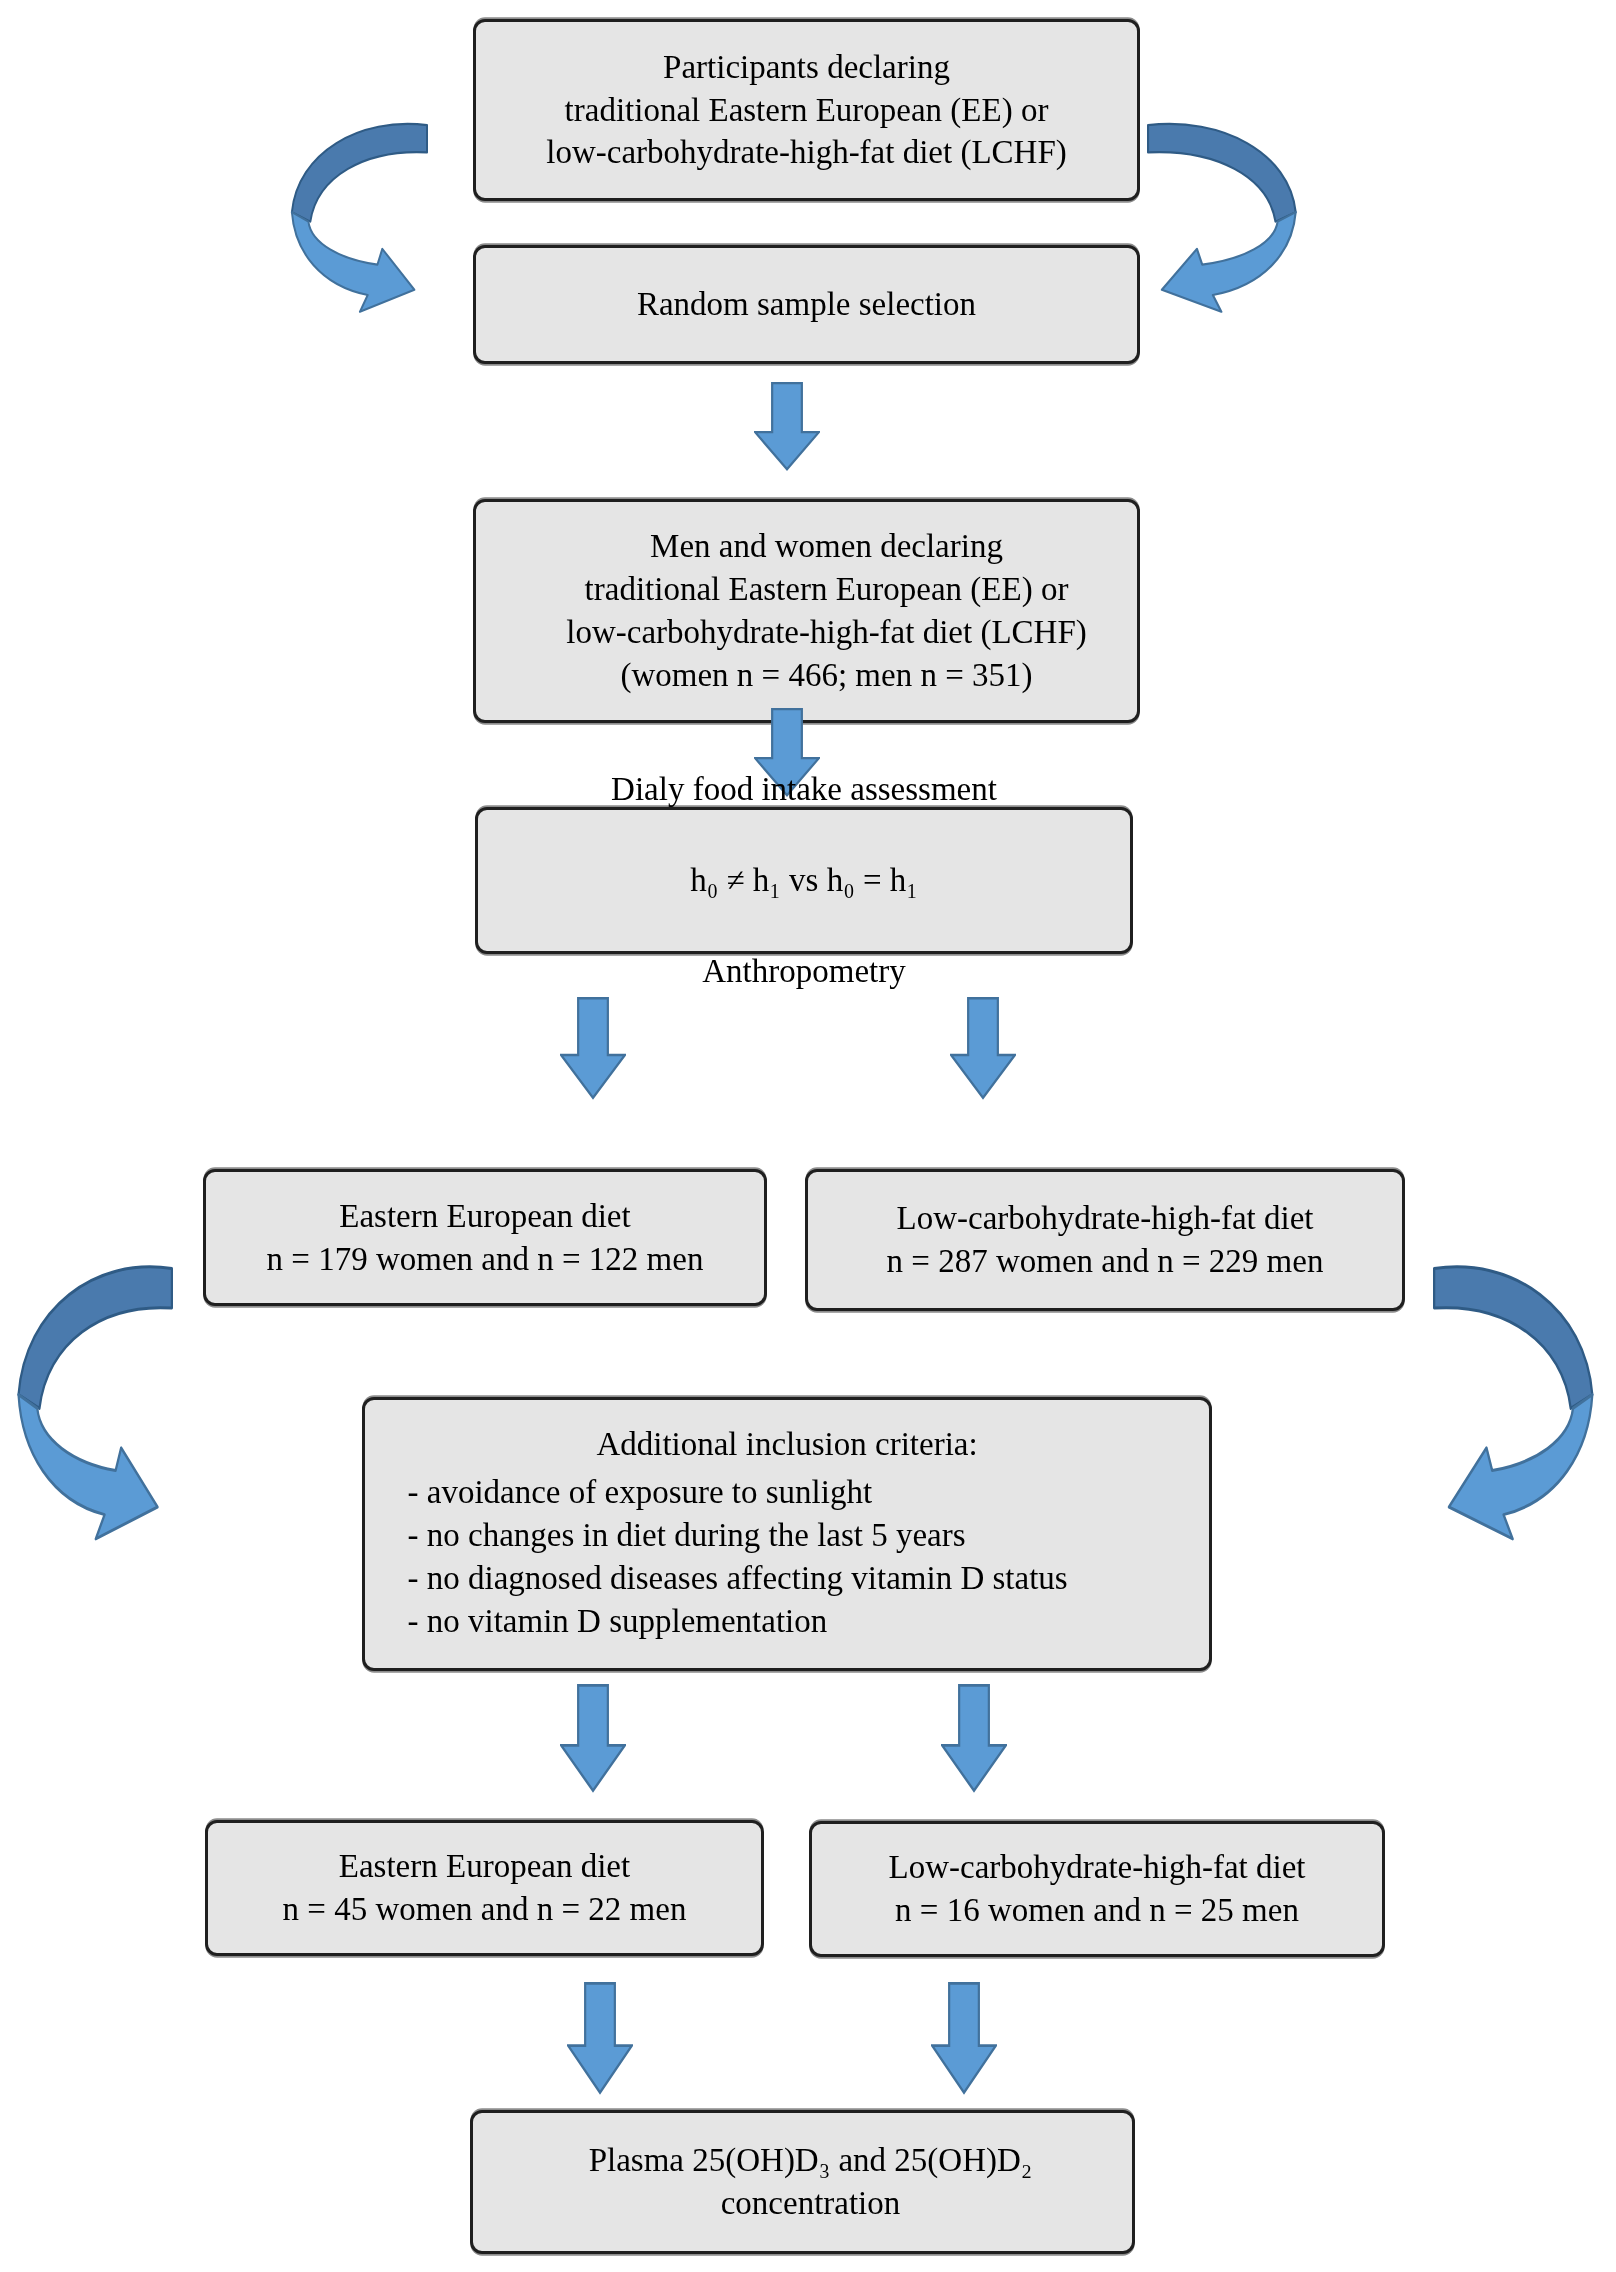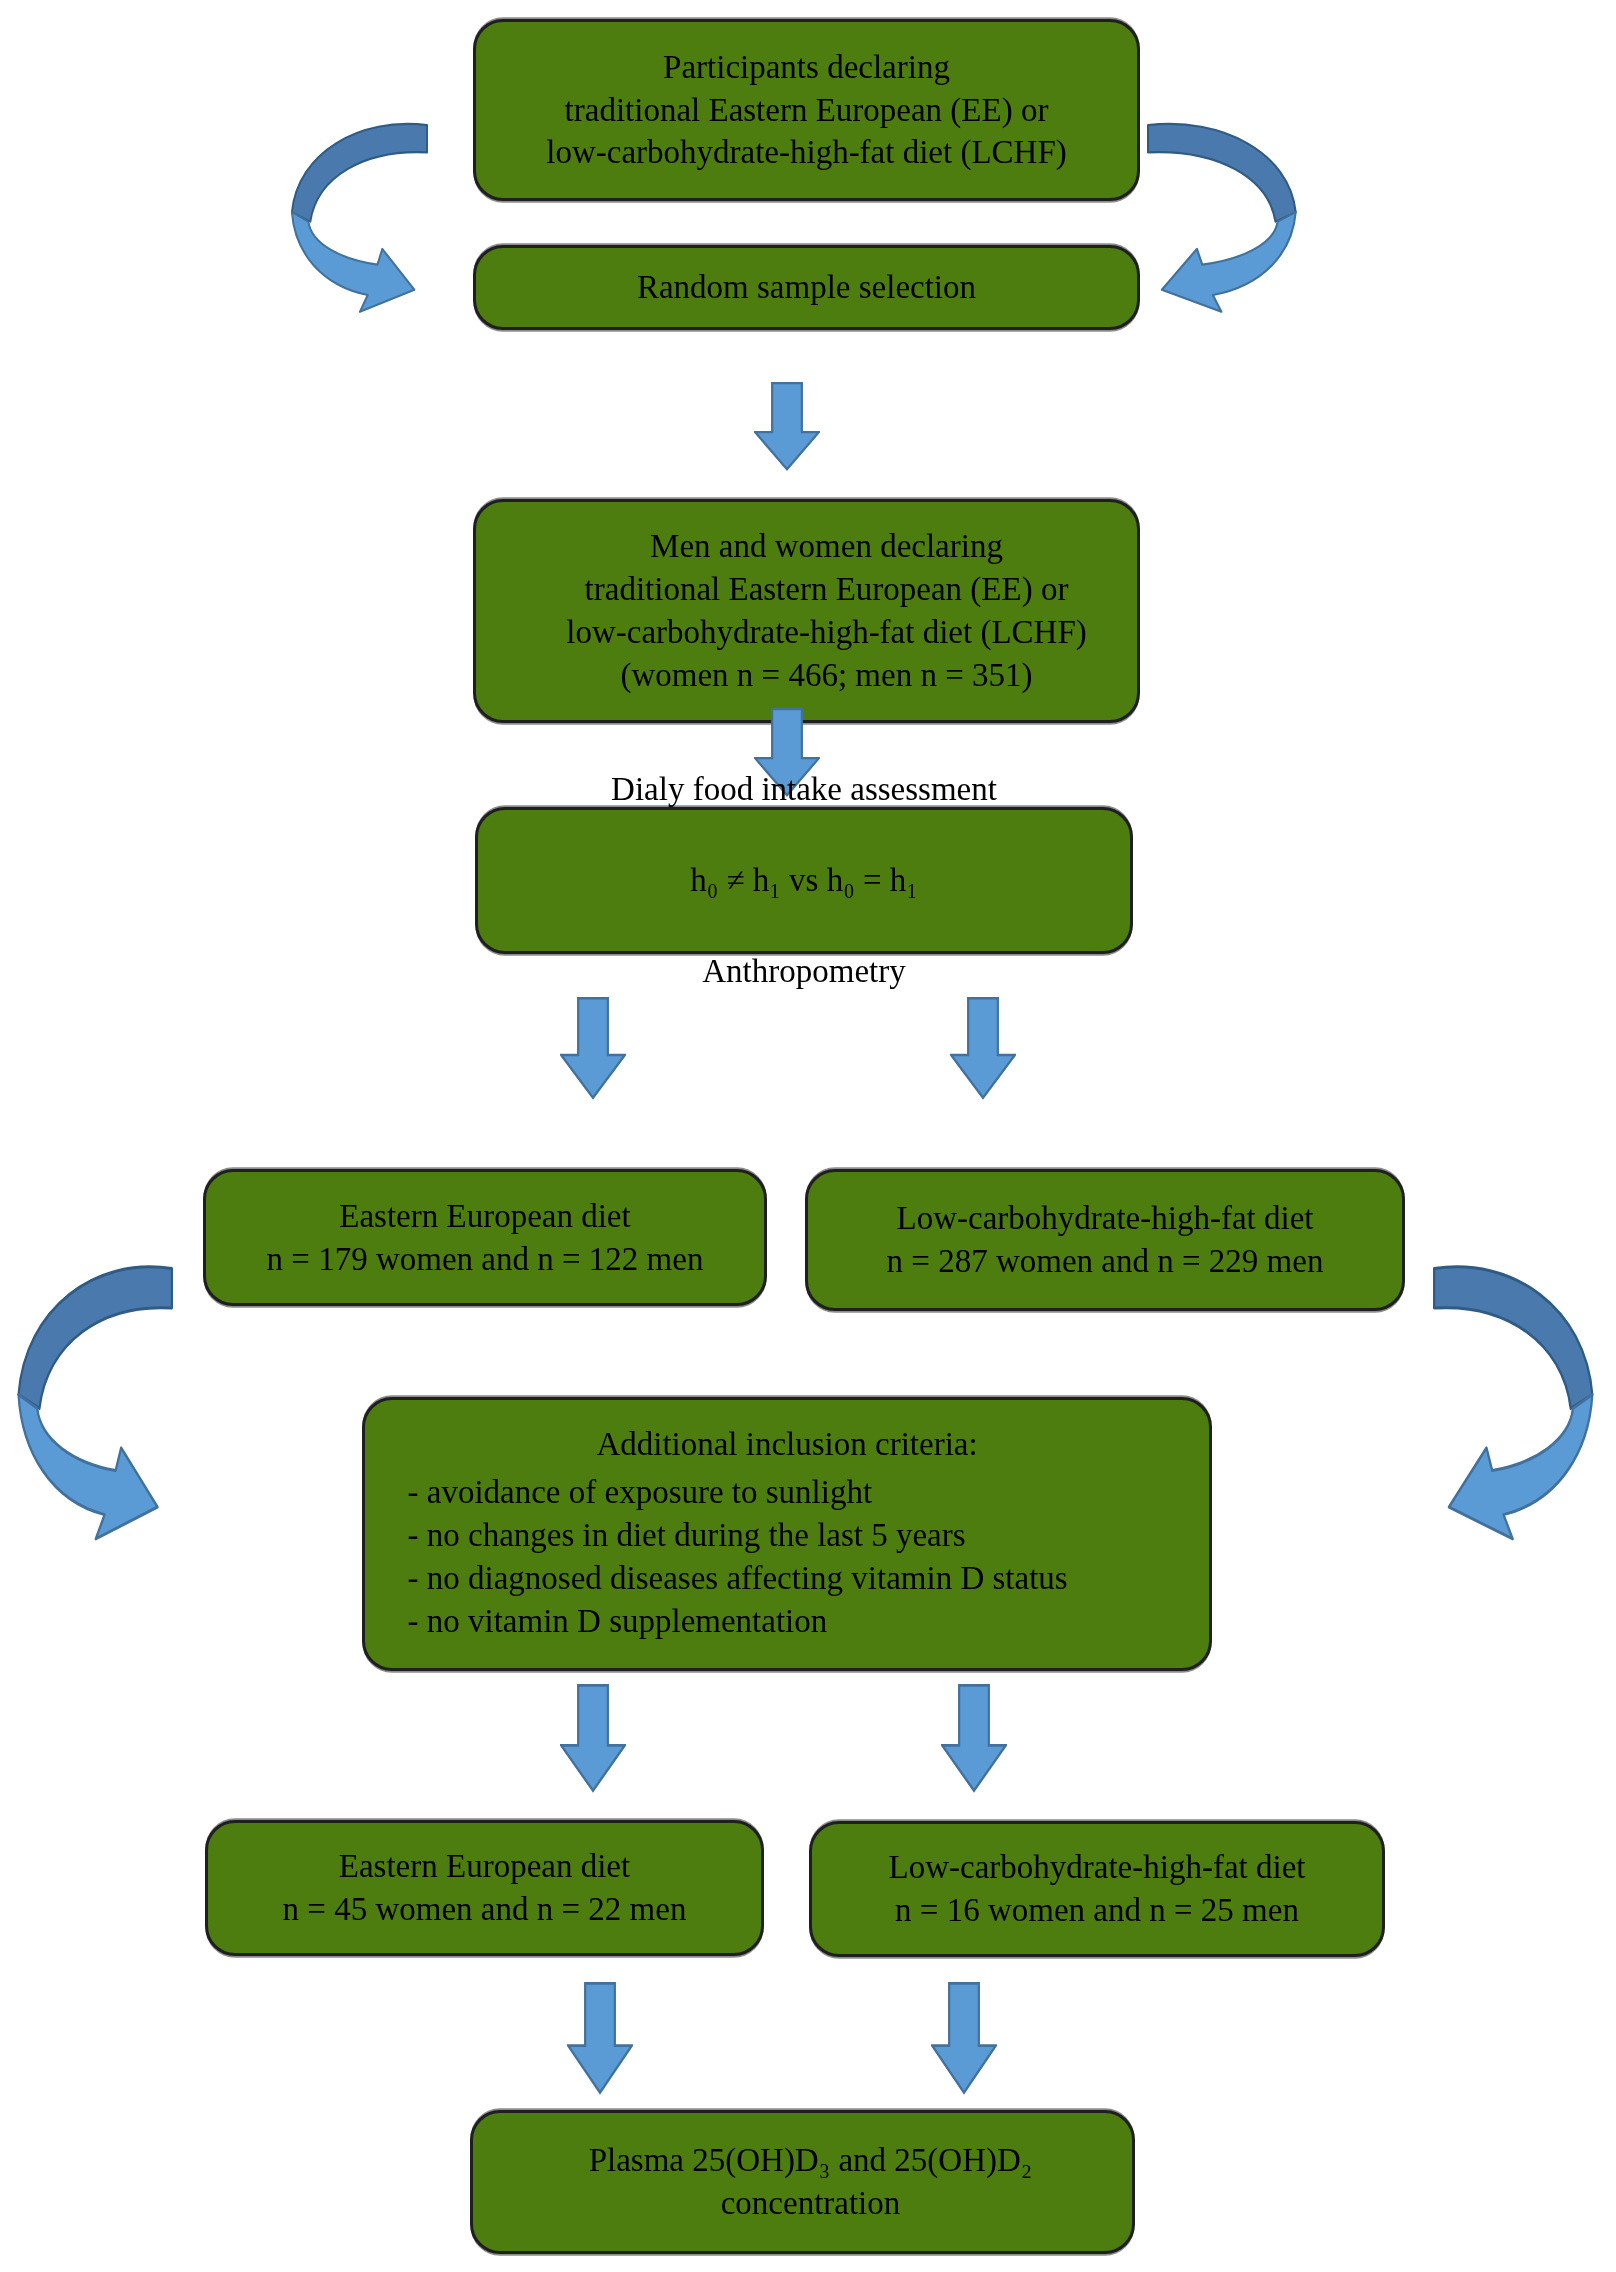--- a/index.html
+++ b/index.html
@@ -8,22 +8,22 @@
     width: 1617px;
     height: 2273px;
     background: #ffffff;
     font-family: "Liberation Serif", "DejaVu Serif", serif;
     color: var(--text, #000);
   }
   .fbox {
     position: absolute;
     box-sizing: border-box;
     border: 3.8px solid var(--box-border, #1f1f1f);
-    border-radius: 30px;
-    background: #4d7c0f;
+    border-radius: 12px;
+    background: #e5e5e5;
     display: flex;
     flex-direction: column;
     justify-content: center;
     align-items: center;
     text-align: center;
     font-size: 33px;
     line-height: 1.3;
     box-shadow: 0 2.2px 0 -0.5px rgba(45,45,45,0.55), 0 -2.2px 0 -0.5px rgba(45,45,45,0.55);
   }
   .fbox .line { display: block; }
@@ -66,21 +66,21 @@
     <svg viewBox="0 0 290 370" preserveAspectRatio="none">
         <use href="#sym-curved-arrow"></use>
       </svg>
   </div>
   <div class="arrow mirrored" style="left:1147px; top:122px; width:154px; height:194px;">
     <svg viewBox="0 0 290 370" preserveAspectRatio="none">
         <use href="#sym-curved-arrow"></use>
       </svg>
   </div>
 
-  <div class="fbox" style="left:473px; top:245px; width:667px; height:85px;">
+  <div class="fbox" style="left:473px; top:245px; width:667px; height:119px;">
     <span class="line">Random sample selection</span>
   </div>
 
   <div class="arrow" style="left:754px; top:382px; width:66px; height:90px;">
     <svg viewBox="0 0 120 165" preserveAspectRatio="none">
         <use href="#sym-down-arrow"></use>
       </svg>
   </div>
 
   <div class="fbox" style="left:473px; top:499px; width:667px; height:224px;padding-left:40px;">

